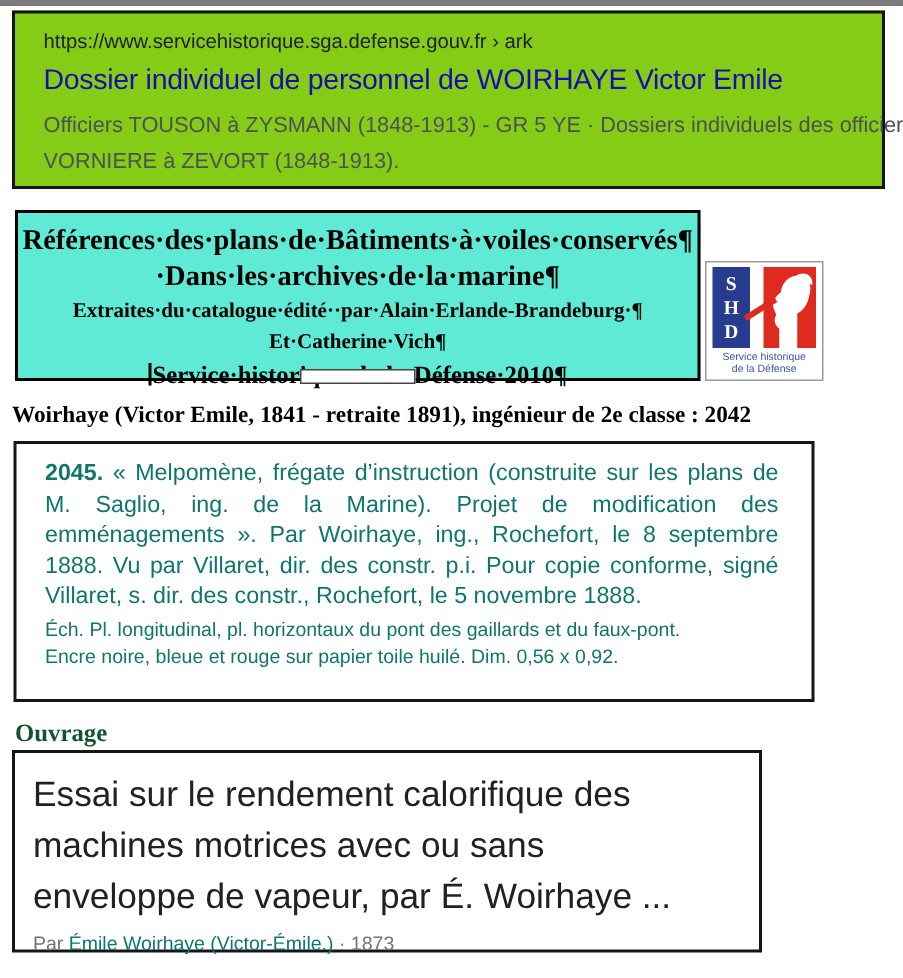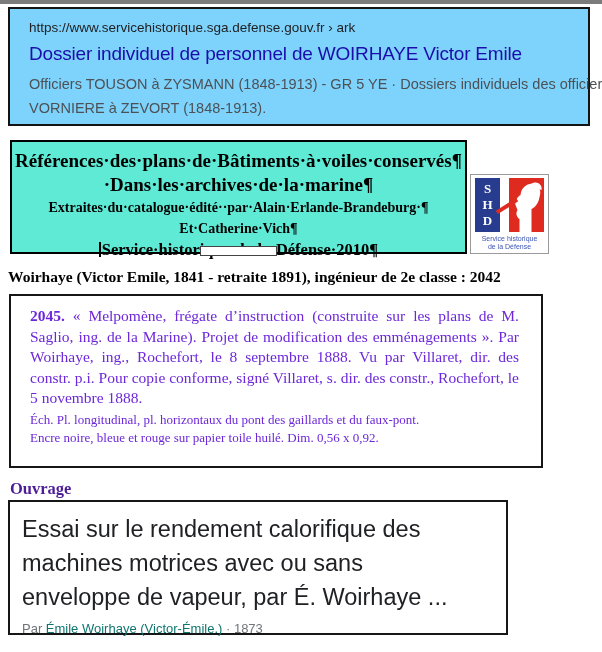--- a/index.html
+++ b/index.html
@@ -3,21 +3,21 @@
 <meta charset="utf-8">
 <style>
   html,body{margin:0;padding:0;background:#fff;}
   .stage{position:relative;width:602px;height:652px;background:#ffffff;overflow:hidden;
          font-family:"Liberation Sans",sans-serif;}
 
   .topbar{position:absolute;left:0;top:0;width:602px;height:4px;background:#7b7b7b;}
 
   
   .search-box{position:absolute;left:8px;top:7px;width:582px;height:119px;box-sizing:border-box;
-              border:2px solid #141414;background:#7dd3fc;padding:11px 14px 0 19px;}
+              border:2px solid #141414;background:#84cc16;padding:11px 14px 0 19px;}
   .url{font-size:13.5px;color:#202124;}
   .g-title{font-size:19px;color:#1a0dab;margin-top:8px;white-space:nowrap;letter-spacing:-0.2px;}
   .snippet{font-size:14.5px;color:#4d5156;line-height:24px;margin-top:7px;white-space:nowrap;}
 
   
   .refs-box{position:absolute;left:10px;top:140px;width:457px;height:114px;box-sizing:border-box;
             border:2px solid #000;background:#5eead4;text-align:center;color:#000;
             font-family:"Liberation Serif",serif;font-weight:bold;padding-top:7px;}
   .refs-l12{font-size:19px;line-height:24px;white-space:nowrap;}
   .refs-l34{font-size:14px;line-height:21px;white-space:nowrap;}
@@ -39,31 +39,31 @@
   .shd-red svg{position:absolute;left:0;top:0;width:100%;height:100%;}
   .shd-trumpet{position:absolute;left:20px;top:26px;width:24px;height:4px;background:#df2b1f;
                transform:rotate(-32deg);z-index:2;}
   .shd-caption{color:#3b55b5;font-size:7px;line-height:8px;text-align:center;margin-top:3px;
                font-family:"Liberation Sans",sans-serif;}
 
   
   .heading{position:absolute;left:8px;top:268px;font-family:"Liberation Serif",serif;
            font-weight:bold;font-size:15.5px;color:#000;white-space:nowrap;}
   .entry-box{position:absolute;left:9px;top:294px;width:534px;height:174px;box-sizing:border-box;
-             border:2px solid #161616;background:#fff;font-family:Liberation Serif, serif;
-             color:#6d28d9;padding:10px 22px 0 19px;}
+             border:2px solid #161616;background:#fff;font-family:Liberation Sans, sans-serif;
+             color:#0f766e;padding:10px 22px 0 19px;}
   .entry-para{font-size:15.5px;line-height:20.5px;text-align:justify;}
   .entry-num{font-weight:bold;}
   .entry-details{font-size:13px;line-height:18px;margin-top:2px;}
   .entry-cote{text-align:right;font-weight:bold;font-size:15.5px;margin-top:4px;padding-right:2px;}
   .entry-cote sup{font-size:9.5px;}
 
   
   .ouvrage{position:absolute;left:10px;top:479px;font-family:"Liberation Serif",serif;
-           font-weight:bold;font-size:16.5px;color:#4c1d95;}
+           font-weight:bold;font-size:16.5px;color:#14532d;}
   .book-box{position:absolute;left:8px;top:500px;width:500px;height:135px;box-sizing:border-box;
             border:2px solid #161616;background:#fff;padding:10px 10px 0 12px;}
   .book-title{font-size:23.5px;line-height:34px;color:#202124;white-space:nowrap;}
   .book-byline{font-size:13px;color:#70757a;margin-top:7px;}
   .book-link{color:#0f766e;text-decoration:none;}
 </style>
 </head>
 <body>
 
 <div class="stage">

